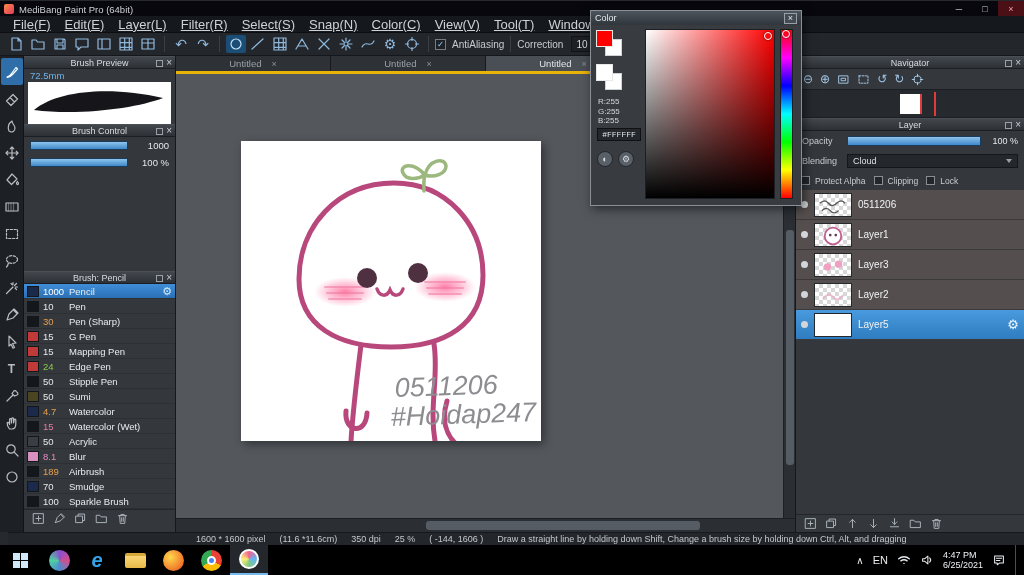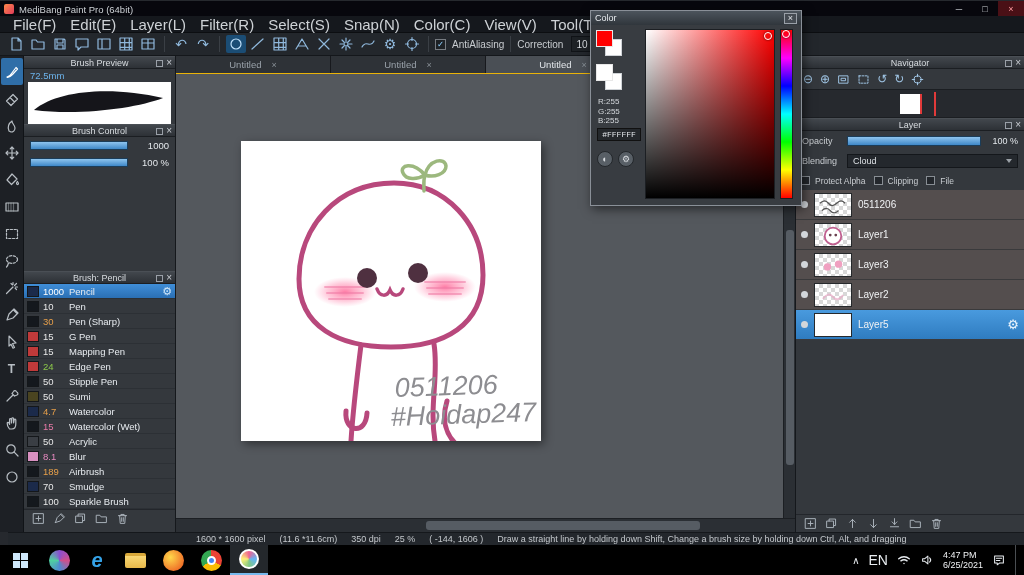--- a/index.html
+++ b/index.html
@@ -8,21 +8,21 @@
 
   
   #titlebar {position:absolute;left:0;top:1px;width:1024px;height:16px;background:#07070d;display:flex;align-items:center;padding-left:4px;z-index:5;}
   #app-icon {width:10px;height:10px;background:linear-gradient(135deg,#ff8a4a,#e03a5a);border-radius:2px;margin-right:5px;}
   #titlebar .t {font-size:9.5px;color:#cdd1d5;flex:1;}
   .win-btn {width:26px;height:16px;display:flex;align-items:center;justify-content:center;font-size:9px;color:#cfd3d7;}
   .win-btn.close {background:#4a1016;color:#ff9aa0;}
 
   
   #menubar {position:absolute;left:0;top:16px;width:1024px;height:17px;background:#15181d;border-bottom:1px solid #0c0e11;display:flex;align-items:center;padding-left:6px;z-index:5;}
-  .menu-item {padding:0 7px;font-size:15px;color:#ced2d6;line-height:17px;}
+  .menu-item {padding:0 7px;font-size:13px;color:#ced2d6;line-height:17px;text-decoration:underline;}
 
   
   #toolbar {position:absolute;left:0;top:33px;width:1024px;height:23px;background:#23272c;border-bottom:1px solid #14171b;display:flex;align-items:center;padding-left:6px;gap:2px;z-index:4;}
   .tb-btn {width:20px;height:18px;display:flex;align-items:center;justify-content:center;color:#8fb8dc;border-radius:2px;}
   .tb-btn.on {background:#1b4d75;color:#bfe0fa;}
   .tb-sep {width:1px;height:16px;background:#3a3f45;margin:0 4px;}
   .tb-glyph {font-size:14px;color:#8fb8dc;line-height:1;}
   .chk {width:11px;height:11px;border:1px solid #777c82;background:#1d2125;display:inline-flex;align-items:center;justify-content:center;font-size:8.5px;color:#8fd0ff;margin-right:4px;}
   .tb-label {font-size:10px;color:#c8ccd0;}
   #correction-select {margin-left:6px;width:88px;height:16px;background:#1d2125;border:1px solid #101317;display:flex;align-items:center;padding:0 4px;font-size:10px;color:#d8dce0;}
@@ -55,21 +55,21 @@
   .brush-row {height:15px;display:flex;align-items:center;padding:0 3px;gap:4px;border-bottom:1px solid #2c3035;}
   .brush-row.sel {background:linear-gradient(#3f8ed8,#2a6fb4);}
   .b-swatch {width:12px;height:11px;border:1px solid #14171a;flex:0 0 12px;}
   .b-size {font-size:9.5px;width:22px;flex:0 0 22px;}
   .b-name {font-size:9.5px;color:#e8ecf0;white-space:nowrap;}
   .b-gear {margin-left:auto;color:#cfe6fa;font-size:11px;line-height:1;}
   .panel-iconrow {height:18px;display:flex;align-items:center;gap:8px;padding:0 8px;border-top:1px solid #23262b;color:#aab2ba;}
 
   
   #canvasarea {flex:1;display:flex;flex-direction:column;background:#54585d;position:relative;}
-  #tabbar {height:18px;background:#ef4444;display:flex;border-bottom:1px solid #eab308;flex:0 0 18px;}
+  #tabbar {height:18px;background:#ef4444;display:flex;border-bottom:3px solid #eab308;flex:0 0 18px;}
   .tab {width:155px;display:flex;align-items:center;justify-content:center;gap:10px;font-size:9.5px;color:#9aa2aa;background:#2e3237;border-right:1px solid #17191d;}
   .tab.active {background:#4a4f55;color:#e2e6ea;}
   .tab .x {font-size:9px;color:#888f96;}
   #viewport {flex:1;position:relative;overflow:hidden;}
   #canvas-doc {position:absolute;left:65px;top:67px;width:300px;height:300px;background:#fff;box-shadow:3px 3px 9px rgba(0,0,0,.45);}
   #canvas-doc svg {display:block;}
   #vscroll {position:absolute;right:0;top:0;width:12px;height:100%;background:#2b2f34;border-left:1px solid #1c1f23;}
   #vscroll .thumb {position:absolute;left:2px;width:8px;top:156px;height:235px;background:#565c63;border-radius:3px;}
   #hscroll {height:14px;background:#2b2f34;border-top:1px solid #1c1f23;position:relative;flex:0 0 14px;}
   #hscroll .thumb {position:absolute;top:2px;height:9px;left:250px;width:274px;background:#565c63;border-radius:3px;}
@@ -106,21 +106,21 @@
   
   #taskbar {position:absolute;left:0;top:545px;width:1024px;height:30px;background:#000;display:flex;align-items:stretch;z-index:10;}
   .tk-btn {width:40px;display:flex;align-items:center;justify-content:center;}
   .tk-app {width:38px;display:flex;align-items:center;justify-content:center;}
   .win-logo {display:grid;grid-template-columns:7px 7px;grid-template-rows:7px 7px;gap:1px;}
   .win-logo i {background:#cfe8fa;}
   .tk-app.active {background:#24282c;border-bottom:2px solid #76b9ed;}
   .circle-ic {width:21px;height:21px;border-radius:50%;}
   #tray {margin-left:auto;display:flex;align-items:center;gap:9px;padding-right:5px;color:#e8ecf0;}
   #tray .tglyph {font-size:10px;}
-  #lang {font-size:14px;}
+  #lang {font-size:11px;}
   #clock {font-size:9px;line-height:10.5px;color:#f0f2f4;}
   #show-desktop {width:4px;border-left:1px solid #4a4e52;height:30px;}
 
   
   #color-dialog {position:absolute;left:590px;top:10px;width:212px;height:196px;background:#383c41;border:1px solid #8a9098;box-shadow:2px 3px 10px rgba(0,0,0,.55);z-index:20;}
   #cd-title {height:14px;background:linear-gradient(#4c545c,#30363c);display:flex;align-items:center;padding:0 4px;font-size:9px;color:#e8ecf0;}
   #cd-close {margin-left:auto;width:13px;height:11px;border:1px solid #9aa0a8;background:#454b52;display:flex;align-items:center;justify-content:center;font-size:9px;line-height:1;color:#e0e4e8;}
   #cd-body {position:relative;height:181px;}
   .swatch-stack {position:absolute;width:30px;height:30px;}
   .swatch-stack .back {position:absolute;left:10px;top:10px;width:17px;height:17px;border:1px solid #cfd3d7;background:#fff;}
@@ -734,21 +734,21 @@
         <span>Cloud</span>
         <span class="sel-arr"></span>
       </div>
     </div>
     <div id="check-row">
       <span class="cb"></span>
       <span class="cb-label">Protect Alpha</span>
       <span class="cb"></span>
       <span class="cb-label">Clipping</span>
       <span class="cb"></span>
-      <span class="cb-label">File</span>
+      <span class="cb-label">Lock</span>
     </div>
     <div id="layerlist">
       <div class="layer-row">
         <span class="vis-dot"></span>
         <span class="layer-thumb">
           <svg viewBox="0 0 38 26" width="36" height="24">
               <path d="M5 10 q5 -5 9 0 t9 0 t9 0 M7 18 q5 -5 9 0 t9 0" stroke="#555" fill="none" stroke-width="1.4"></path>
             </svg>
         </span>
         <span class="layer-name">0511206</span>

